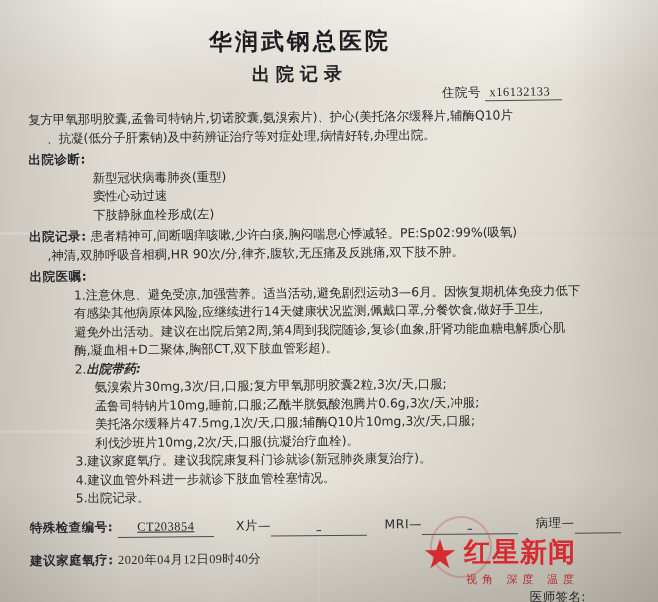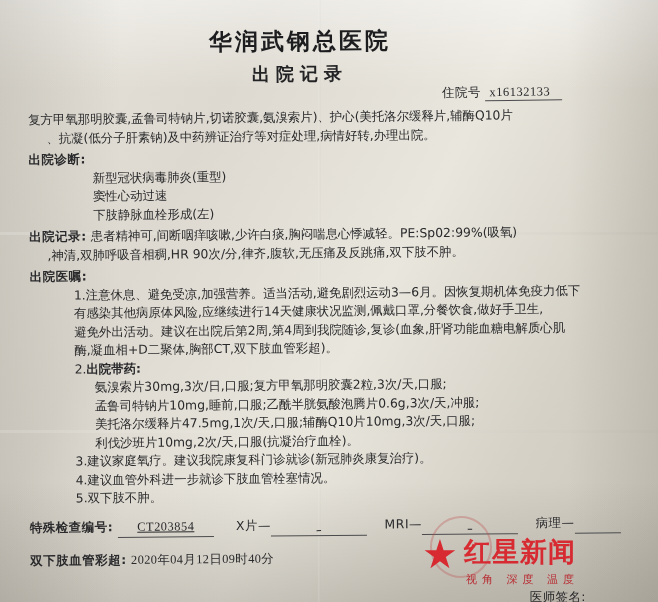--- a/index.html
+++ b/index.html
@@ -96,21 +96,21 @@
     width: 600px;
     font-size: 12.4px;
     line-height: 18.5px;
     transform: rotate(-0.55deg);
   }
   .line { white-space: nowrap; }
   .ind1 { padding-left: 18px; }
   .ind2 { padding-left: 44px; }
   .ind3 { padding-left: 64px; }
   .lbl { font-weight: bold; letter-spacing: 0.6px; }
-  .b { font-weight: bold; }
+  .b { font-weight: bold; font-style: italic; }
   .mono { font-family: "Liberation Serif", serif; }
 
   .sec { margin-top: 3px; }
 
   .footer {
     position: absolute;
     left: 30px;
     bottom: 46px;
     width: 600px;
     font-size: 12.4px;
@@ -249,38 +249,38 @@
         <div class="line ind3">美托洛尔缓释片47.5mg,1次/天,口服;辅酶Q10片10mg,3次/天,口服;</div>
         <div class="line ind3">利伐沙班片10mg,2次/天,口服(抗凝治疗血栓)。</div>
 
         <div class="line ind2">
           <span>3.</span><span>建议家庭氧疗。建议我院康复科门诊就诊(新冠肺炎康复治疗)。</span>
         </div>
         <div class="line ind2">
           <span>4.</span><span>建议血管外科进一步就诊下肢血管栓塞情况。</span>
         </div>
         <div class="line ind2">
-          <span>5.</span><span>双下肢不肿。</span>
+          <span>5.</span><span>出院记录。</span>
         </div>
       </div>
     </div>
 
     <div class="footer">
       <div class="exam-row">
         <span class="lbl">特殊检查编号:</span>
         <span class="ul ul-lg mono">CT203854</span>
         &nbsp;&nbsp;&nbsp;
         <span>X片—</span><span class="ul ul-lg">&nbsp;</span>
         &nbsp;&nbsp;
         <span>MRI—</span><span class="ul ul-lg">&nbsp;</span>
         &nbsp;&nbsp;
         <span>病理—</span><span class="ul ul-sm">&nbsp;</span>
       </div>
       <div class="time-row">
-        <span class="lbl">双下肢血管彩超:</span>
+        <span class="lbl">建议家庭氧疗:</span>
         <span class="mono">2020年04月12日09时40分</span>
       </div>
     </div>
 
     <div class="sign">
       <span>医师签名:</span>
     </div>
 
     <div class="stamp"></div>
 

